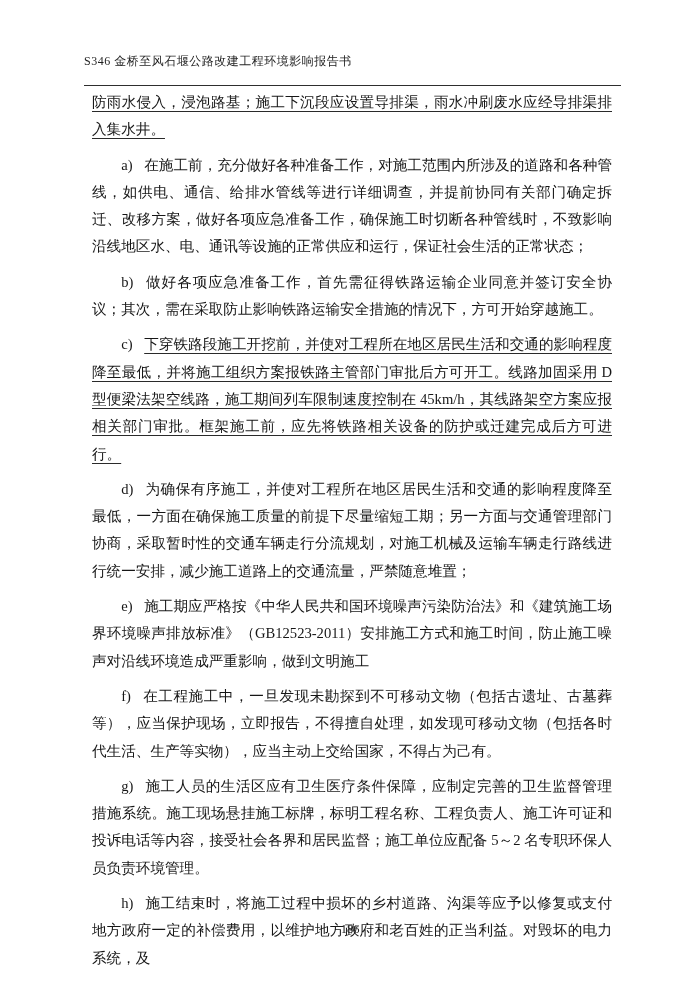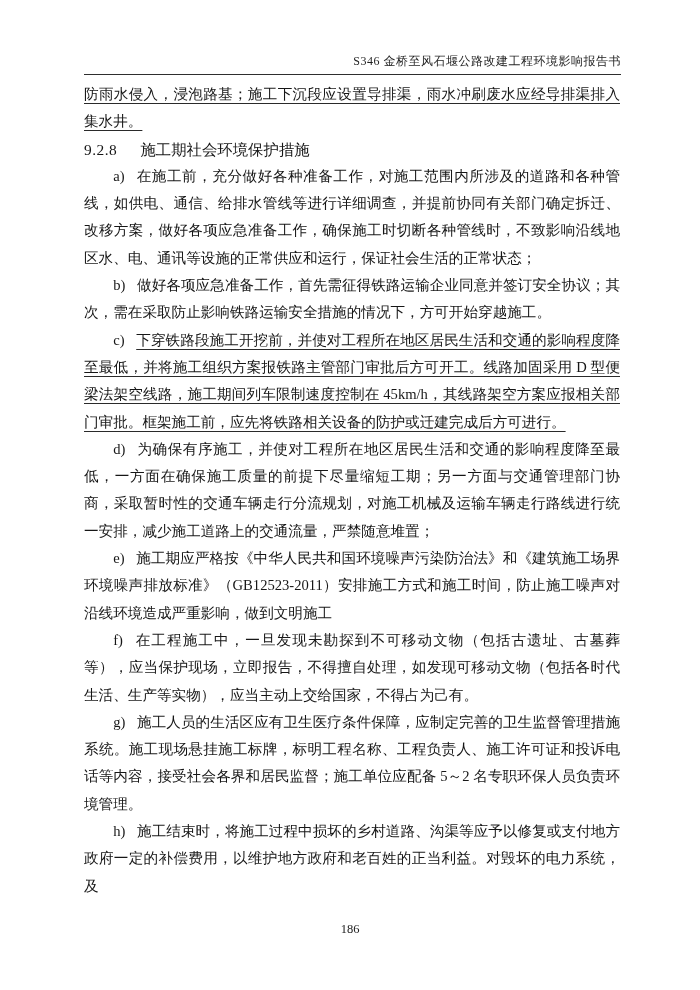--- a/index.html
+++ b/index.html
@@ -7,38 +7,37 @@
     position:relative;
     width:700px;height:990px;
     background:#ffffff;
     overflow:hidden;
     font-family:"Liberation Serif","DejaVu Serif",serif;
     color:#161616;
   }
   .header{
     position:absolute;
     left:84px;right:79px;top:52px;
-    text-align:right;
     font-size:12px;
     line-height:18px;
     color:#1f1f1f;
     letter-spacing:0.5px;
-    padding-bottom:4px;
+    padding-bottom:15px;
     border-bottom:1.6px solid #2e2e2e;
   }
   .content{
     position:absolute;
     left:84px;
     width:536px;
     top:81px;
     font-size:14.6px;
     line-height:27.3px;
     text-align:justify;
   }
-  .para{margin:0;}
+  .para{margin:8px;}
   .indent{text-indent:2em;}
   .heading{font-size:15.4px;}
   .hnum{padding-right:1.5em;letter-spacing:0.5px;}
   .label{padding-right:0.8em;}
   .u{
     text-decoration:underline;
     text-decoration-thickness:1px;
     text-underline-offset:3.5px;
     text-decoration-color:#2a2a2a;
   }
@@ -55,21 +54,20 @@
 <body>
 
 <div class="page">
 
   <div class="header">
     <span>S346 金桥至风石堰公路改建工程环境影响报告书</span>
   </div>
 
   <div class="content">
       <p class="para"><span class="u">防雨水侵入，浸泡路基；施工下沉段应设置导排渠，雨水冲刷废水应经导排渠排入集水井。</span></p>
-      <p class="para heading"><span class="hnum">9.2.8</span><span class="">施工期社会环境保护措施</span></p>
       <p class="para indent"><span class="label">a)</span><span class="">在施工前，充分做好各种准备工作，对施工范围内所涉及的道路和各种管线，如供电、通信、给排水管线等进行详细调查，并提前协同有关部门确定拆迁、改移方案，做好各项应急准备工作，确保施工时切断各种管线时，不致影响沿线地区水、电、通讯等设施的正常供应和运行，保证社会生活的正常状态；</span></p>
       <p class="para indent"><span class="label">b)</span><span class="">做好各项应急准备工作，首先需征得铁路运输企业同意并签订安全协议；其次，需在采取防止影响铁路运输安全措施的情况下，方可开始穿越施工。</span></p>
       <p class="para indent"><span class="label">c)</span><span class="u">下穿铁路段施工开挖前，并使对工程所在地区居民生活和交通的影响程度降至最低，并将施工组织方案报铁路主管部门审批后方可开工。线路加固采用 D 型便梁法架空线路，施工期间列车限制速度控制在 45km/h，其线路架空方案应报相关部门审批。框架施工前，应先将铁路相关设备的防护或迁建完成后方可进行。</span></p>
       <p class="para indent"><span class="label">d)</span><span class="">为确保有序施工，并使对工程所在地区居民生活和交通的影响程度降至最低，一方面在确保施工质量的前提下尽量缩短工期；另一方面与交通管理部门协商，采取暂时性的交通车辆走行分流规划，对施工机械及运输车辆走行路线进行统一安排，减少施工道路上的交通流量，严禁随意堆置；</span></p>
       <p class="para indent"><span class="label">e)</span><span class="">施工期应严格按《中华人民共和国环境噪声污染防治法》和《建筑施工场界环境噪声排放标准》（GB12523-2011）安排施工方式和施工时间，防止施工噪声对沿线环境造成严重影响，做到文明施工</span></p>
       <p class="para indent"><span class="label">f)</span><span class="">在工程施工中，一旦发现未勘探到不可移动文物（包括古遗址、古墓葬等），应当保护现场，立即报告，不得擅自处理，如发现可移动文物（包括各时代生活、生产等实物），应当主动上交给国家，不得占为己有。</span></p>
       <p class="para indent"><span class="label">g)</span><span class="">施工人员的生活区应有卫生医疗条件保障，应制定完善的卫生监督管理措施系统。施工现场悬挂施工标牌，标明工程名称、工程负责人、施工许可证和投诉电话等内容，接受社会各界和居民监督；施工单位应配备 5～2 名专职环保人员负责环境管理。</span></p>
       <p class="para indent"><span class="label">h)</span><span class="">施工结束时，将施工过程中损坏的乡村道路、沟渠等应予以修复或支付地方政府一定的补偿费用，以维护地方政府和老百姓的正当利益。对毁坏的电力系统，及</span></p>
     </div>
 

